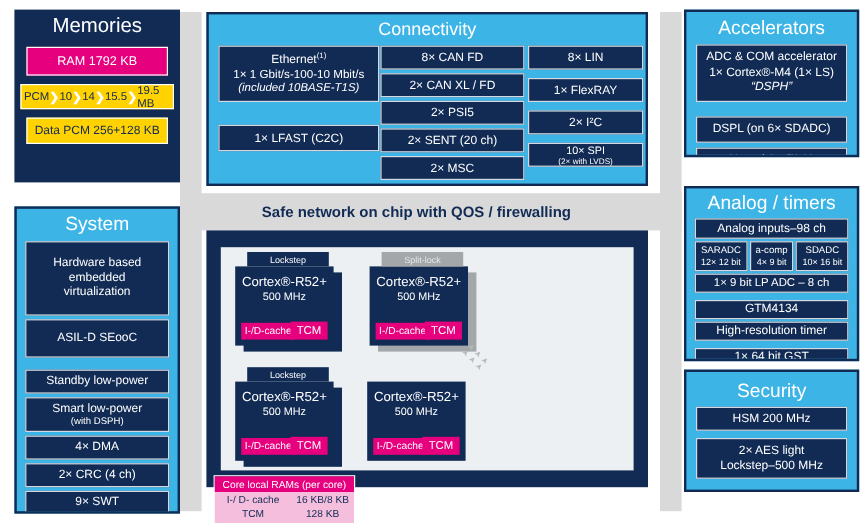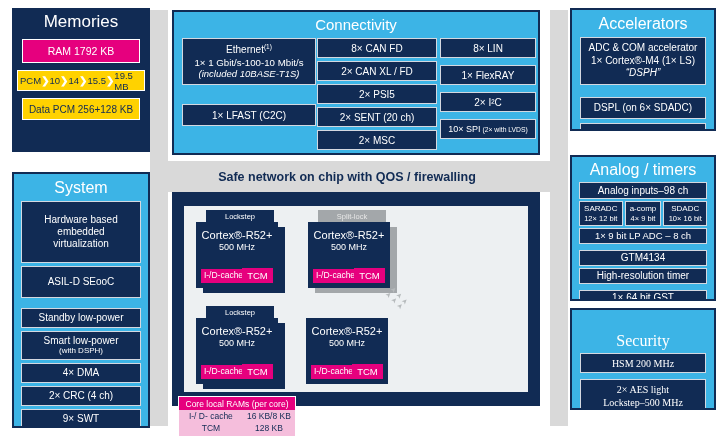--- a/index.html
+++ b/index.html
@@ -119,21 +119,21 @@
       <div class="nbox cbox" style="height:20px;">8× CAN FD</div>
       <div class="nbox cbox" style="height:20px;">2× CAN XL / FD</div>
       <div class="nbox cbox" style="height:20px;">2× PSI5</div>
       <div class="nbox cbox" style="height:20px;">2× SENT (20 ch)</div>
       <div class="nbox cbox" style="height:20px;">2× MSC</div>
     </div>
     <div class="cstack" style="left:266px; top:26px; width:96px; gap:7px;">
       <div class="nbox cbox" style="height:20px;">8× LIN</div>
       <div class="nbox cbox" style="height:20px;">1× FlexRAY</div>
       <div class="nbox cbox" style="height:20px;">2× I²C</div>
-      <div class="nbox cbox" style="height:20px; flex-direction:row; gap:2px; font-size:9px;">
+      <div class="nbox cbox" style="height:20px; flex-direction:column; gap:2px; font-size:9px;">
         <span>10× SPI</span>
         <span class="tiny">(2× with LVDS)</span>
       </div>
     </div>
   </div>
 
   <div class="npanel" style="left:172px; top:192px; width:368px; height:214px;">
     <div class="cpu-inner" style="left:12px; top:14px; width:344px; height:186px;">
 
       <div class="tab tab-navy" style="left:22px; top:4px;">Lockstep</div>
@@ -220,21 +220,21 @@
         <div class="mini-name">SDADC</div>
         <div class="mini-spec">10× 16 bit</div>
       </div>
     </div>
     <div class="nbox" style="margin-top:2px; height:16px; font-size:9.5px;">1× 9 bit LP ADC – 8 ch</div>
     <div class="nbox" style="margin-top:6px; height:16px; font-size:10px;">GTM4134</div>
     <div class="nbox" style="margin-top:2px; height:16px; font-size:10px;">High-resolution timer</div>
     <div class="nbox" style="margin-top:6px; height:16px; font-size:10px;">1× 64 bit GST</div>
   </div>
 
-  <div class="panel" style="left:570px; top:308px; width:146px; height:102px; padding:22px 8px;font-family:Liberation Serif, serif;">
+  <div class="panel" style="left:570px; top:308px; width:146px; height:102px; padding:8px 8px;">
     <div class="title" style="font-size:16px;">Security</div>
     <div class="nbox" style="margin-top:3px; height:20px; font-size:10px;">HSM 200 MHz</div>
     <div class="nbox" style="margin-top:6px; height:34px; font-size:10px; line-height:1.3;">
       <div>2× AES light</div>
       <div>Lockstep–500 MHz</div>
     </div>
   </div>
 
 </div>
 

